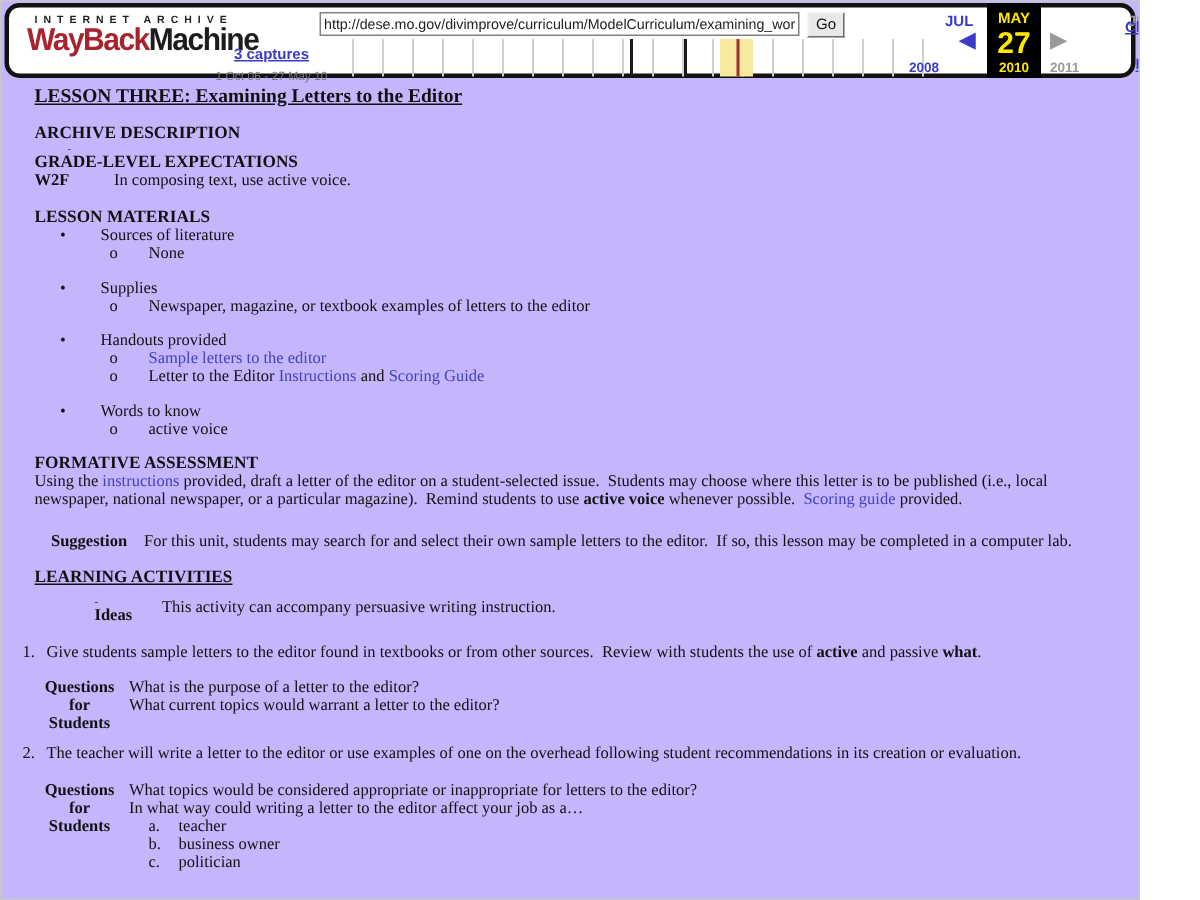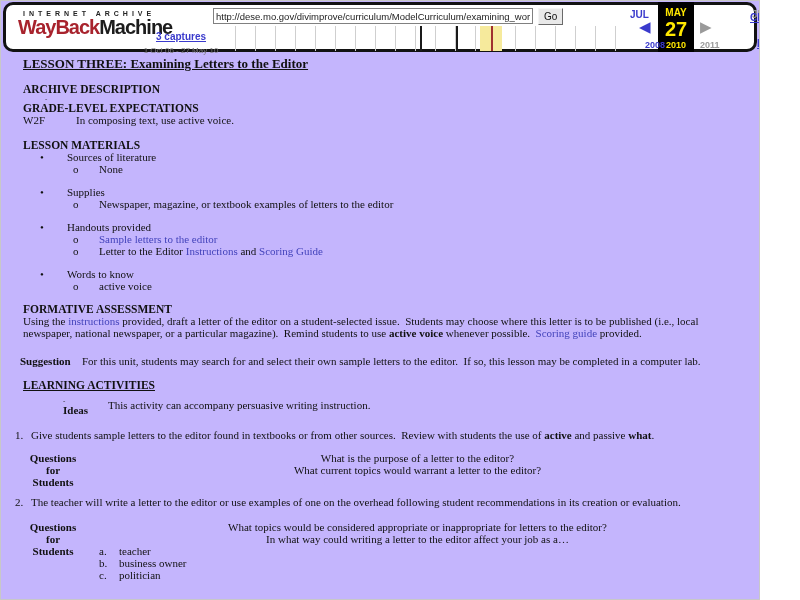--- a/index.html
+++ b/index.html
@@ -41,21 +41,21 @@
     background: repeating-linear-gradient(to right, transparent 0, transparent 19px, #cfcfcf 19px, #cfcfcf 20px);
     cursor: pointer;
   }
   .tl-highlight { position: absolute; top: 0; height: 100%; background: #f6ea9c; }
   .tl-capture { position: absolute; top: 0; height: 100%; width: 2px; }
 
   .wb-month { position: absolute; top: 4px; font-size: 10px; font-weight: bold; }
   .wb-year  { position: absolute; top: 35px; font-size: 9px; font-weight: bold; }
   .wb-prev-month { left: 624px; color: #3a3acc; }
   .wb-next-month { left: 730px; color: #9a9a9a; margin-left: 16px; }
-  .wb-prev-year  { left: 639px; color: #3a3acc; }
+  .wb-prev-year  { left: 600px; color: #3a3acc; }
   .wb-next-year  { left: 694px; color: #9a9a9a; }
   .wb-arrow { position: absolute; top: 13px; font-size: 15px; line-height: 18px; cursor: pointer; }
   .wb-arrow-prev { left: 633px; color: #3a3acc; }
   .wb-arrow-next { left: 694px; color: #9a9a9a; }
   .wb-daybox {
     position: absolute; left: 652px; top: -3px; width: 36px; height: 50px;
     background: #000; text-align: center; color: #ffe800;
   }
   .wb-daybox .m { font-size: 10px; font-weight: bold; margin-top: 5px; }
   .wb-daybox .d { font-size: 20px; font-weight: bold; line-height: 22px; }
@@ -77,45 +77,45 @@
     font-size: 13px; font-weight: bold; text-decoration: underline;
     margin: 0 0 12px 8px; line-height: 14px;
   }
   .sec-head { font-size: 11.5px; font-weight: bold; }
   .sec-head.u { text-decoration: underline; }
   .para { white-space: pre-wrap; }
   .tiny-mark { display: block; font-size: 7px; line-height: 5px; color: #333; }
   .lnk { color: #4343bb; cursor: pointer; }
 
   .row { display: flex; }
-  .code-row .code { width: 53px; font-weight: normal; }
+  .code-row .code { width: 53px; font-weight: bold; }
   .mt2 { margin-top: 2px; } .mt8 { margin-top: 8px; } .mt11 { margin-top: 11px; }
   .mt12 { margin-top: 12px; } .mt13 { margin-top: 13px; } .mt16 { margin-top: 16px; }
 
   .bullet-group { margin-bottom: 11px; }
   .b-row { display: flex; margin-left: 17px; }
   .b-row .b-marker { width: 27px; }
   .s-row { display: flex; margin-left: 50px; }
   .s-row .s-marker { width: 26px; }
 
   .lab-row { display: flex; }
-  .lab-row.suggestion { margin-left: 5px; }
+  .lab-row.suggestion { margin-left: 19px; }
   .lab-row.suggestion .lab { width: 62px; font-weight: bold; }
   .lab-row.ideas { margin-left: 48px; }
   .lab-row.ideas .lab { width: 31px; font-weight: bold; }
   .lab-row .txt { flex: 1; white-space: pre-wrap; }
 
   .num-row { display: flex; }
   .num-row .num { width: 16px; }
   .num-row .txt { flex: 1; white-space: pre-wrap; }
 
   .q-block { display: flex; }
   .q-block .q-label { width: 48px; margin-left: 14px; text-align: center; font-weight: bold; }
   .q-block .q-text { margin-left: 9px; flex: 1; }
-  .q-line { white-space: pre-wrap; text-align: center; }
+  .q-line { white-space: pre-wrap; }
   .opt-row { display: flex; margin-left: 13px; }
   .opt-row .opt-marker { width: 20px; }
 </style>
 </head>
 <body>
 
 <div class="page">
 
   <div class="wb-bar">
 

